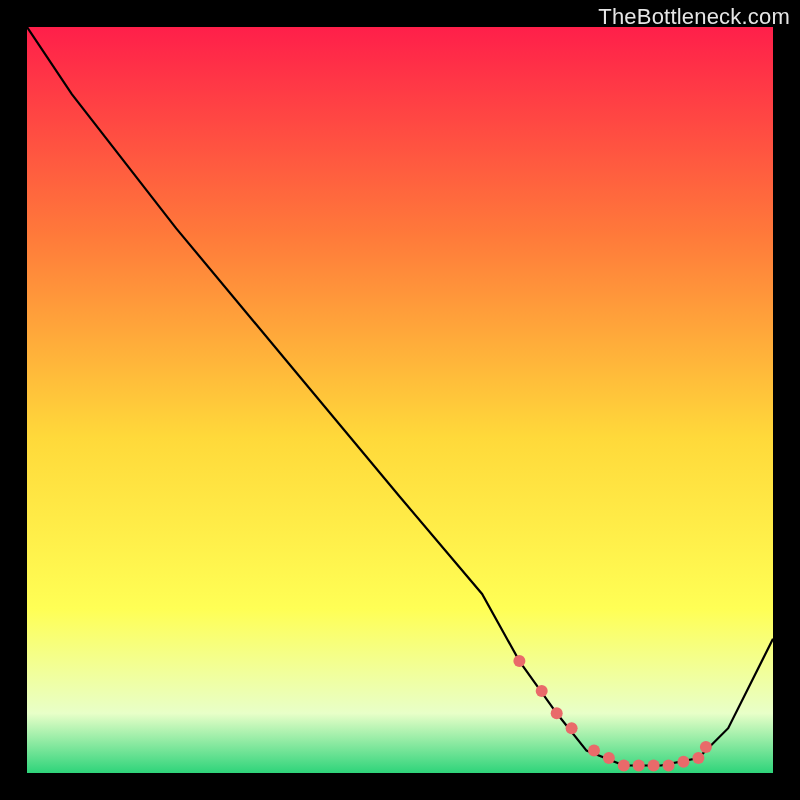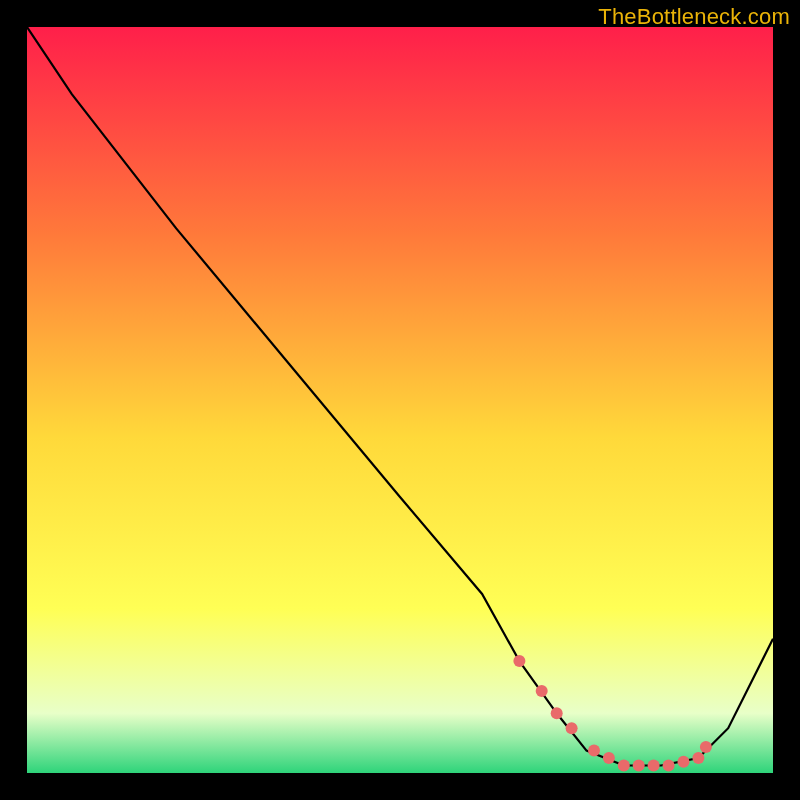--- a/index.html
+++ b/index.html
@@ -14,21 +14,21 @@
   .outer {
     position: relative;
     width: 800px;
     height: 800px;
     background: #000;
   }
   .watermark {
     position: absolute;
     top: 4px;
     right: 10px;
-    color: #eab308;
+    color: #e5e5e5;
     font-size: 22px;
     font-weight: 500;
     letter-spacing: 0.2px;
     z-index: 10;
   }
   .plot {
     position: absolute;
     left: 27px;
     top: 27px;
     width: 746px;

